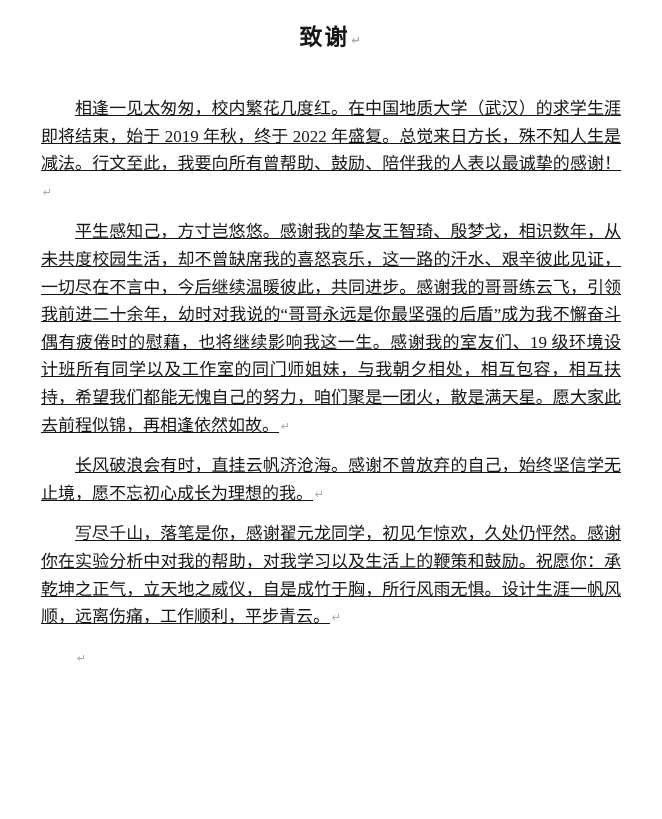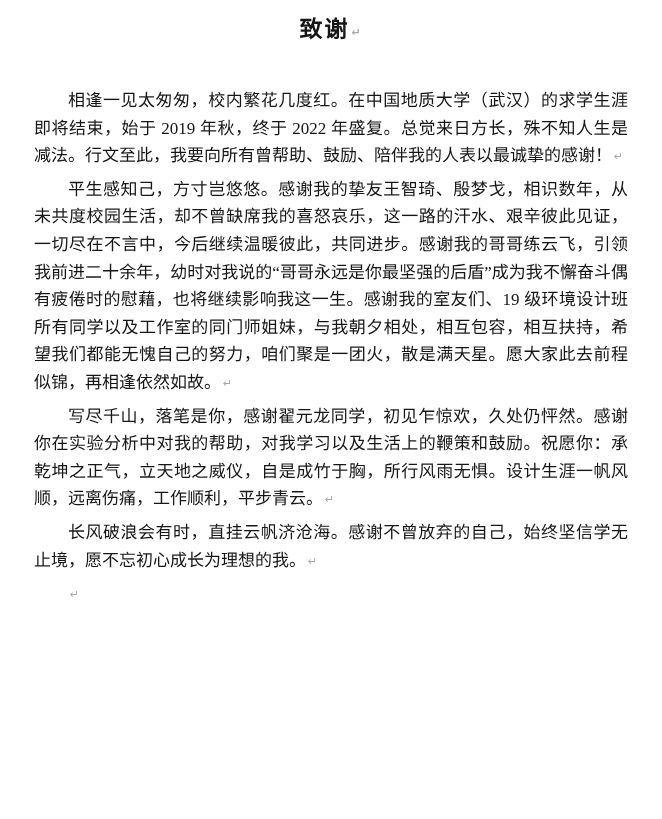--- a/index.html
+++ b/index.html
@@ -15,39 +15,40 @@
   }
   .page {
     box-sizing: border-box;
     width: 662px;
     height: 819px;
     padding: 13px 30px 0 30px;
     background: #ffffff;
     color: #161616;
   }
   .doc-title {
-    margin: 0;
+    margin: 8px;
     text-align: center;
     font-size: 23px;
     font-weight: bold;
     line-height: 34px;
     letter-spacing: 2px;
     font-family: "Liberation Serif", "DejaVu Serif", serif;
   }
   .doc-body {
     margin-top: 36px;
     font-size: 17px;
     line-height: 27.6px;
     text-align: justify;
   }
   .doc-body p {
-    margin: 4px;
+    margin: 11px;
     padding: 0;
     text-indent: 2em;
     word-break: break-all;
+    text-decoration: underline;
   }
   .pmark {
     display: inline-block;
     text-indent: 0;
     color: #a9a9a9;
     font-size: 11px;
     margin-left: 2px;
     transform: translateY(-1px);
     font-family: "DejaVu Sans", sans-serif;
   }
@@ -60,20 +61,20 @@
   <h1 class="doc-title"><span>致谢</span><span class="pmark">↵</span></h1>
 
   <div class="doc-body">
 
     <p><span>相逢一见太匆匆，校内繁花几度红。在中国地质大学（武汉）的求学生涯即将结束，始于 2019 年秋，终于 2022 年盛复。总觉来日方长，殊不知人生是减法。行文至此，我要向所有曾帮助、鼓励、陪伴我的人表以最诚挚的感谢！</span><span class="pmark">↵</span></p>
 
 
 
     <p><span>平生感知己，方寸岂悠悠。感谢我的挚友王智琦、殷梦戈，相识数年，从未共度校园生活，却不曾缺席我的喜怒哀乐，这一路的汗水、艰辛彼此见证，一切尽在不言中，今后继续温暖彼此，共同进步。感谢我的哥哥练云飞，引领我前进二十余年，幼时对我说的“哥哥永远是你最坚强的后盾”成为我不懈奋斗偶有疲倦时的慰藉，也将继续影响我这一生。感谢我的室友们、19 级环境设计班所有同学以及工作室的同门师姐妹，与我朝夕相处，相互包容，相互扶持，希望我们都能无愧自己的努力，咱们聚是一团火，散是满天星。愿大家此去前程似锦，再相逢依然如故。</span><span class="pmark">↵</span></p>
 
+    <p><span>长风破浪会有时，直挂云帆济沧海。感谢不曾放弃的自己，始终坚信学无止境，愿不忘初心成长为理想的我。</span><span class="pmark">↵</span></p>
+
     <p><span>写尽千山，落笔是你，感谢翟元龙同学，初见乍惊欢，久处仍怦然。感谢你在实验分析中对我的帮助，对我学习以及生活上的鞭策和鼓励。祝愿你：承乾坤之正气，立天地之威仪，自是成竹于胸，所行风雨无惧。设计生涯一帆风顺，远离伤痛，工作顺利，平步青云。</span><span class="pmark">↵</span></p>
-
-    <p><span>长风破浪会有时，直挂云帆济沧海。感谢不曾放弃的自己，始终坚信学无止境，愿不忘初心成长为理想的我。</span><span class="pmark">↵</span></p>
 
     <p><span class="pmark">↵</span></p>
 
   </div>
 </div>
 
 </body></html>

